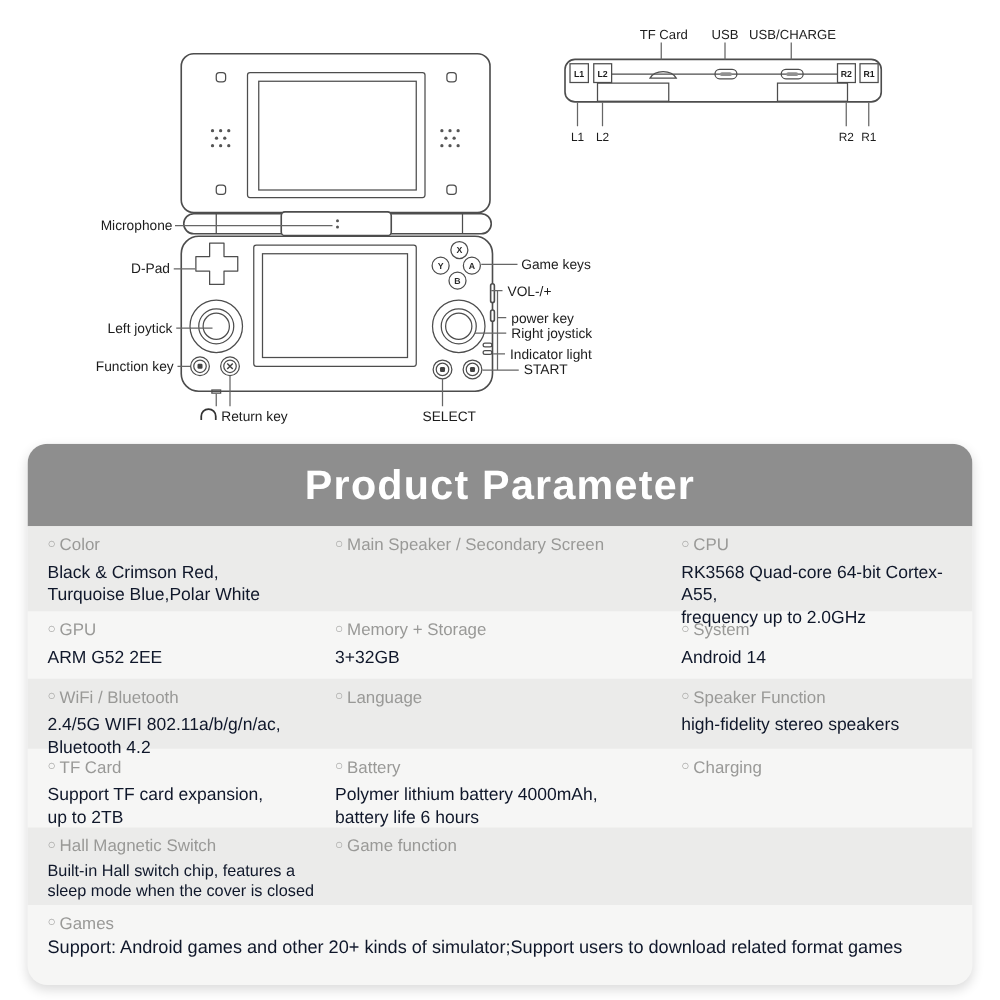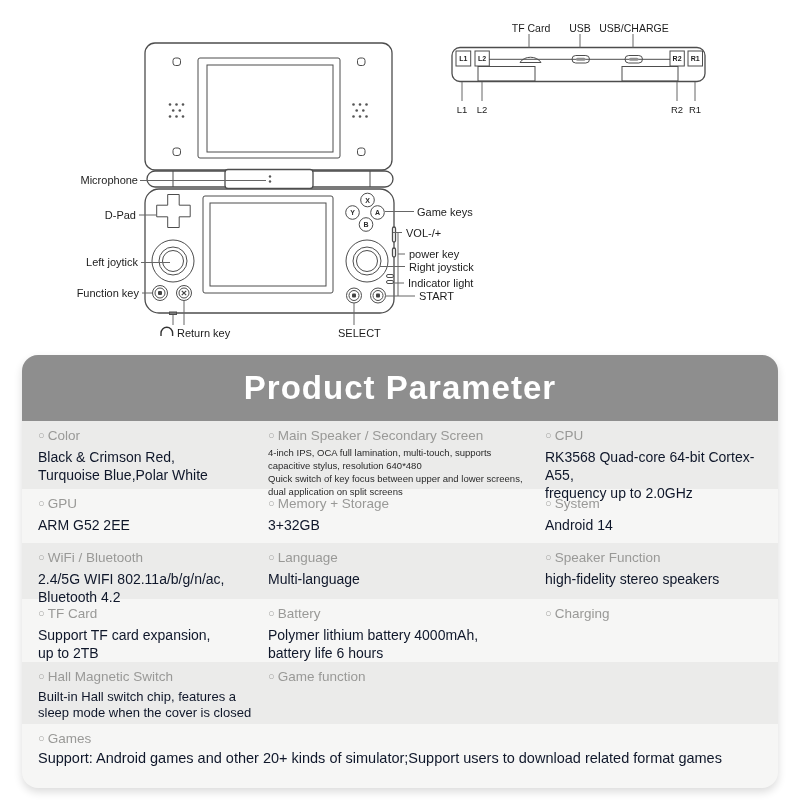--- a/index.html
+++ b/index.html
@@ -231,22 +231,20 @@
             <span>Color</span>
           </div>
         <div class="cvalue">Black &amp; Crimson Red,
 Turquoise Blue,Polar White</div>
       </div>
       <div class="cell">
         <div class="clabel">
             <span class="dot">○</span>
             <span>Main Speaker / Secondary Screen</span>
           </div>
-        <div class="cvalue small">4-inch IPS, OCA full lamination, multi-touch, supports capacitive stylus, resolution 640*480
-Quick switch of key focus between upper and lower screens, dual application on split screens</div>
       </div>
       <div class="cell">
         <div class="clabel">
             <span class="dot">○</span>
             <span>CPU</span>
           </div>
         <div class="cvalue">RK3568 Quad-core 64-bit Cortex-A55,
 frequency up to 2.0GHz</div>
       </div>
     </div>
@@ -282,21 +280,20 @@
             <span>WiFi / Bluetooth</span>
           </div>
         <div class="cvalue">2.4/5G WIFI 802.11a/b/g/n/ac,
 Bluetooth 4.2</div>
       </div>
       <div class="cell">
         <div class="clabel">
             <span class="dot">○</span>
             <span>Language</span>
           </div>
-        <div class="cvalue">Multi-language</div>
       </div>
       <div class="cell">
         <div class="clabel">
             <span class="dot">○</span>
             <span>Speaker Function</span>
           </div>
         <div class="cvalue">high-fidelity stereo speakers</div>
       </div>
     </div>
 

